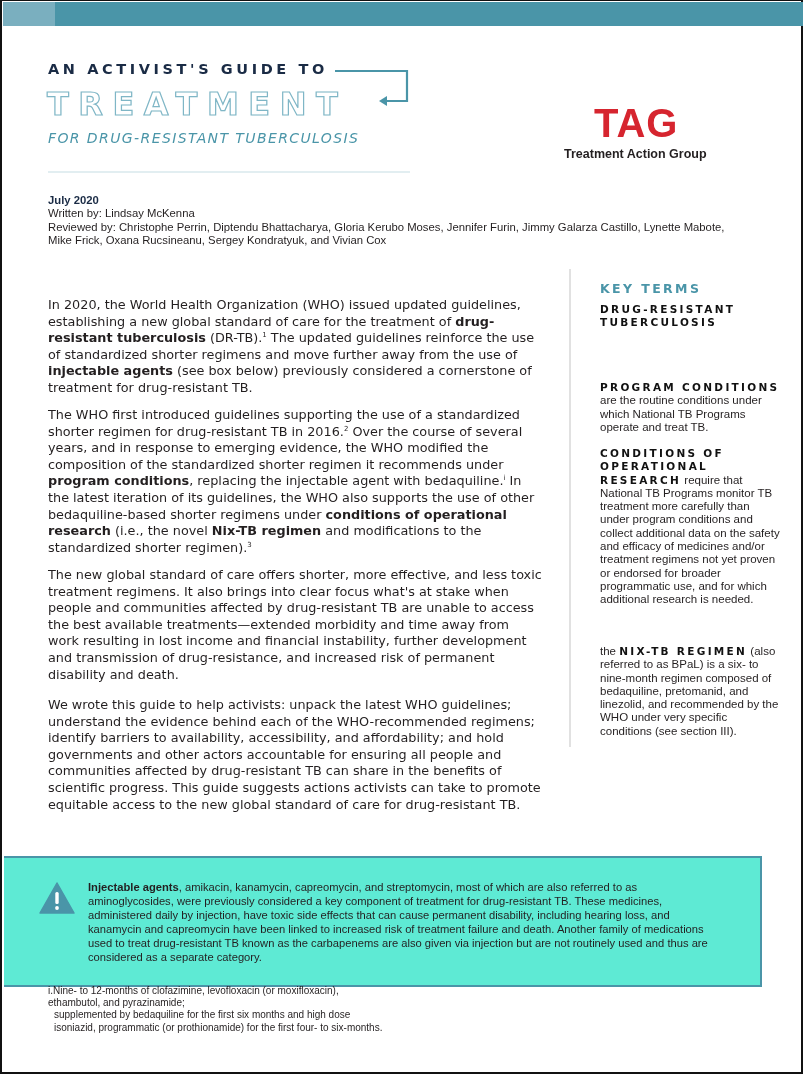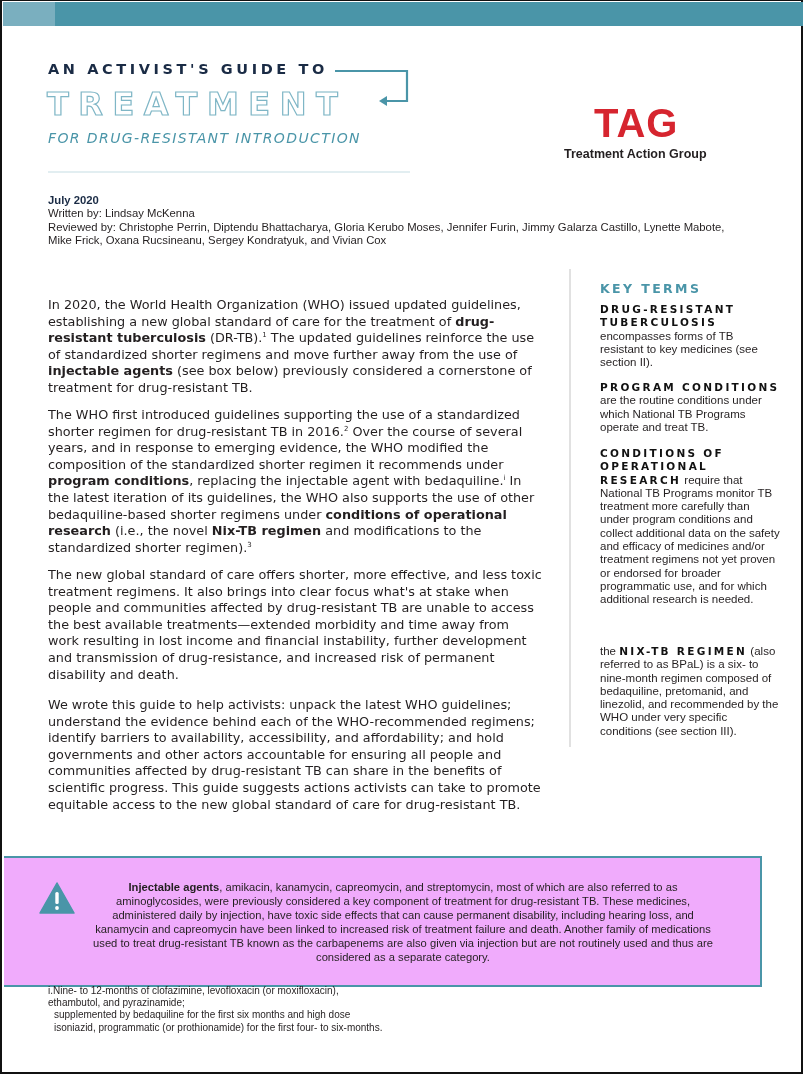--- a/index.html
+++ b/index.html
@@ -51,21 +51,21 @@
   .sidebar-heading { position: absolute; left: 29px; top: 12px; font-family: "DejaVu Sans", sans-serif; font-weight: bold;
                      font-size: 12.5px; letter-spacing: 2.4px; color: #4a95a8; white-space: nowrap; }
   .term { position: absolute; left: 29px; width: 180px; font-family: "Liberation Sans", sans-serif; font-size: 11.5px;
           line-height: 13.3px; color: #231f20; }
   .term-name { font-family: "DejaVu Sans", sans-serif; font-weight: bold; font-size: 10.5px; letter-spacing: 2.3px; color: #111; }
   .t1 { top: 34px; }
   .t2 { top: 112px; }
   .t3 { top: 178px; }
   .t4 { top: 376px; }
 
-  .callout { position: absolute; left: 2px; top: 855px; width: 758px; height: 131px; border: 2px solid #4a95a8; border-left: none; background: #f0abfc; text-align: center; }
+  .callout { position: absolute; left: 2px; top: 855px; width: 758px; height: 131px; border: 2px solid #4a95a8; border-left: none; background: #5eead4; }
   .callout-icon { position: absolute; left: 35px; top: 24px; width: 36px; height: 32px; }
   .callout-text { position: absolute; left: 84px; top: 22px; width: 630px; font-family: "Liberation Sans", sans-serif; font-size: 11.2px;
                   line-height: 14px; color: #231f20; }
   .callout-text b { font-weight: bold; }
 
   .footnote { position: absolute; left: 46px; top: 984px; width: 340px; font-family: "Liberation Sans", sans-serif; font-size: 10px;
               line-height: 12.2px; color: #231f20; }
   .footnote .fn-indent { padding-left: 6px; display: block; }
 </style>
 </head>
@@ -73,21 +73,21 @@
 
 <div class="page">
 
   <div class="topbar">
     <div class="topbar-accent"></div>
   </div>
 
   <div class="title-block">
     <div class="title-line1">AN ACTIVIST'S GUIDE TO</div>
     <div class="title-line2">TREATMENT</div>
-    <div class="title-line3">FOR DRUG-RESISTANT INTRODUCTION</div>
+    <div class="title-line3">FOR DRUG-RESISTANT TUBERCULOSIS</div>
   </div>
 
   <svg class="bracket" viewBox="0 0 74 38">
     <polyline points="0,2 72,2 72,32 48,32" fill="none" stroke="#4a95a8" stroke-width="2.2"></polyline>
     <polygon points="44,32 52,27 52,37" fill="#4a95a8"></polygon>
   </svg>
 
   <div class="title-divider"></div>
 
   <div class="logo">
@@ -108,21 +108,20 @@
 
   <p class="body-text p3">The new global standard of care offers shorter, more effective, and less toxic treatment regimens. It also brings into clear focus what's at stake when people and communities affected by drug-resistant TB are unable to access the best available treatments—extended morbidity and time away from work resulting in lost income and financial instability, further development and transmission of drug-resistance, and increased risk of permanent disability and death.</p>
 
   <p class="body-text p4">We wrote this guide to help activists: unpack the latest WHO guidelines; understand the evidence behind each of the WHO-recommended regimens; identify barriers to availability, accessibility, and affordability; and hold governments and other actors accountable for ensuring all people and communities affected by drug-resistant TB can share in the benefits of scientific progress. This guide suggests actions activists can take to promote equitable access to the new global standard of care for drug-resistant TB.</p>
 
   <aside class="sidebar">
     <div class="sidebar-heading">KEY TERMS</div>
 
     <div class="term t1">
       <div class="term-name">DRUG-RESISTANT TUBERCULOSIS</div>
-      <div>encompasses forms of TB resistant to key medicines (see section II).</div>
     </div>
 
     <div class="term t2">
       <div class="term-name">PROGRAM CONDITIONS</div>
       <div>are the routine conditions under which National TB Programs operate and treat TB.</div>
     </div>
 
     <div class="term t3">
       <span class="term-name">CONDITIONS OF OPERATIONAL RESEARCH</span><span> require that National TB Programs monitor TB treatment more carefully than under program conditions and collect additional data on the safety and efficacy of medicines and/or treatment regimens not yet proven or endorsed for broader programmatic use, and for which additional research is needed.</span>
     </div>

